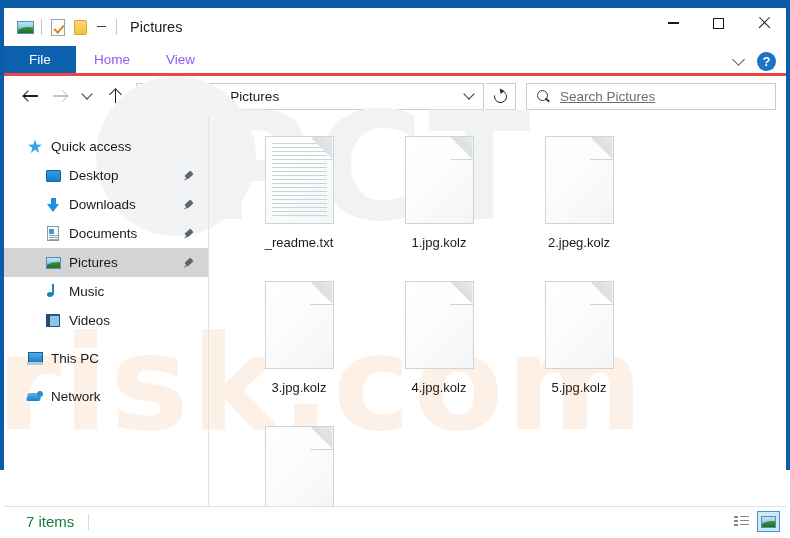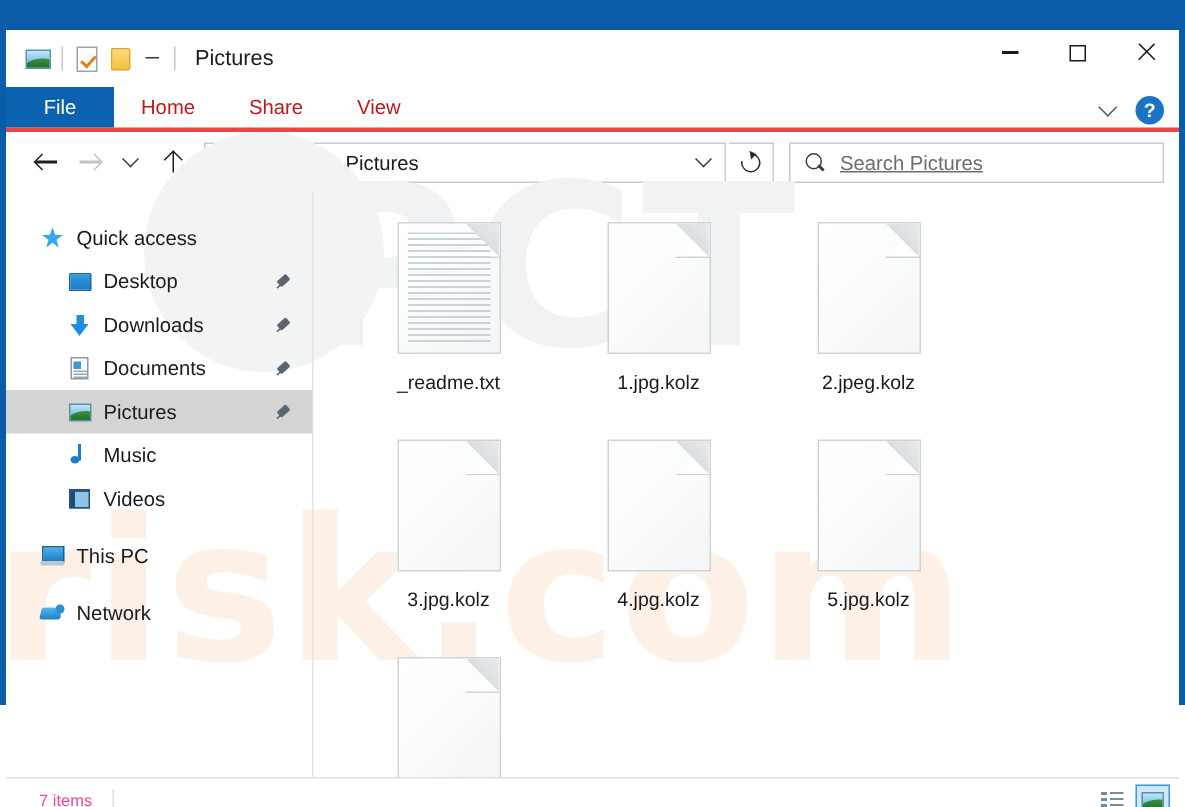--- a/index.html
+++ b/index.html
@@ -8,21 +8,21 @@
     font-family: "Liberation Sans", sans-serif;
     background: #ffffff;
     overflow: hidden;
   }
 
   
   #window {
     position: relative;
     width: 790px; height: 470px;
     background: #0a5ca8;
-    padding: 20px 4px 4px 4px;
+    padding: 8px 4px 4px 4px;
   }
   #window-inner {
     position: relative;
     width: 782px; height: 530px;
     background: #ffffff;
     overflow: hidden;
   }
 
   
   #titlebar {
@@ -101,21 +101,21 @@
   
   #ribbon {
     position: relative;
     height: 30px;
     background: #ffffff;
     border-bottom: 3px solid #ef4444;
     display: flex; align-items: stretch;
   }
   .tab {
     display: flex; align-items: center; justify-content: center;
-    font-size: 13.5px; color: #b91c1c;
+    font-size: 13.5px; color: #8b5cf6;
     padding: 0 18px; min-width: 60px;
   }
   .tab.file { background: #0d62b0; color: #ffffff; min-width: 72px; }
   #ribbon-right {
     position: absolute; right: 4px; top: 0; height: 30px;
     display: flex; align-items: center; gap: 8px; padding-right: 6px;
   }
   .ribbon-chev {
     width: 22px; height: 22px; display: flex; align-items: center; justify-content: center;
   }
@@ -453,21 +453,21 @@
 
   
   #statusbar {
     position: relative;
     height: 30px;
     border-top: 1px solid #e0e0e0;
     background: #ffffff;
     display: flex; align-items: center;
     padding: 0 6px 0 22px;
   }
-  #status-count { font-size: 11px; color: #ec4899; text-decoration: underline; }
+  #status-count { font-size: 15px; color: #15803d; }
   #status-sep {
     width: 1px; height: 16px; background: #dcdcdc; margin-left: 14px;
   }
   #viewbtns {
     margin-left: auto; display: flex; align-items: center; gap: 4px;
   }
   .viewbtn {
     width: 23px; height: 21px;
     display: flex; align-items: center; justify-content: center;
     border: 1px solid transparent;
@@ -520,21 +520,20 @@
         </div>
         <div class="wcbtn">
           <span class="wc-close"></span>
         </div>
       </div>
     </div>
 
     <div id="ribbon">
       <div class="tab file">File</div>
       <div class="tab">Home</div>
-      <div class="tab">Share</div>
       <div class="tab">View</div>
       <div id="ribbon-right">
         <div class="ribbon-chev">
             <i></i>
           </div>
         <div class="help-btn">?</div>
       </div>
     </div>
 
     <div id="navbar">

